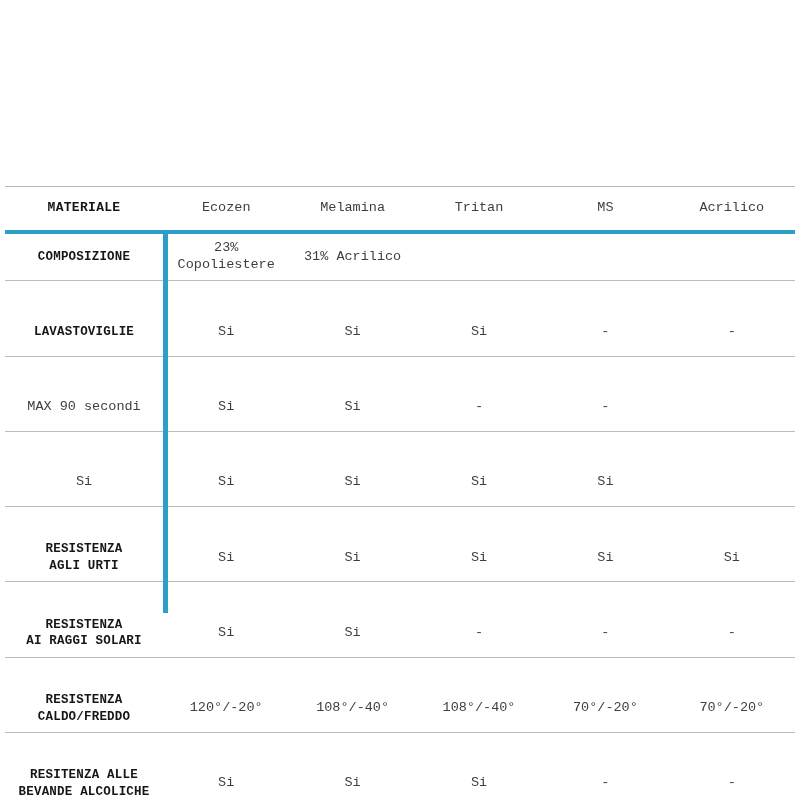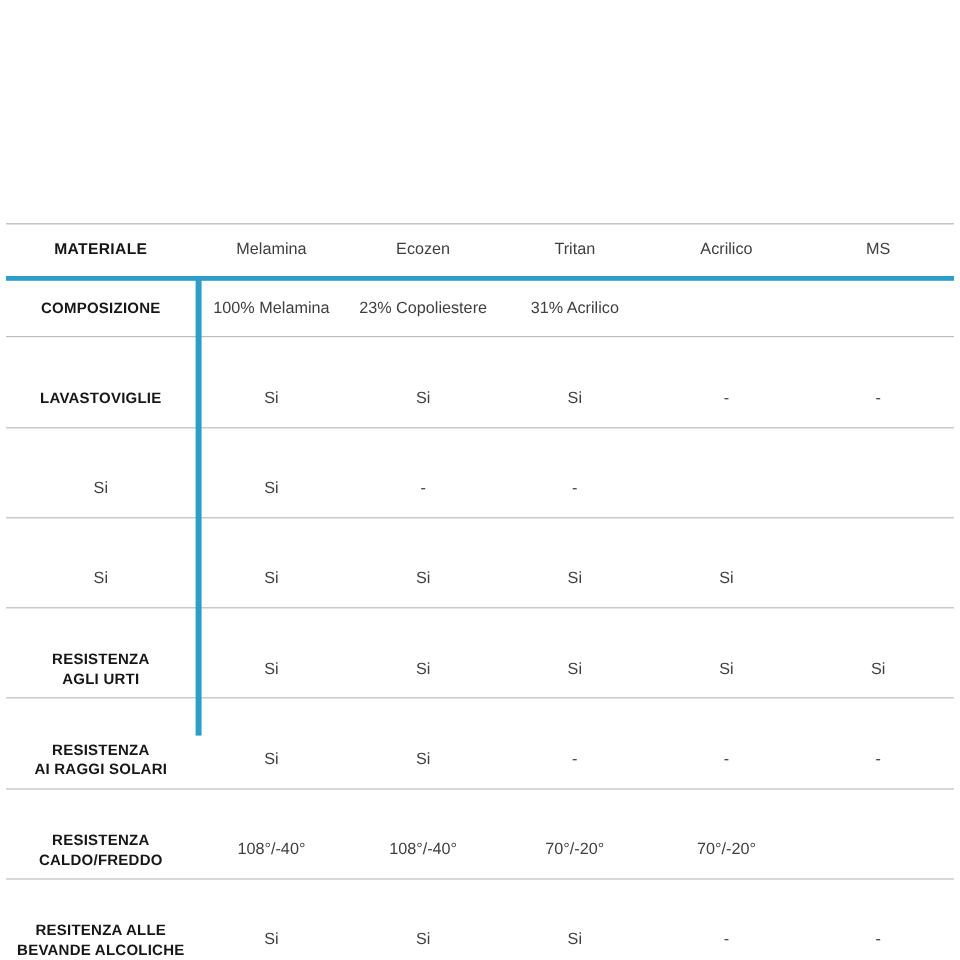--- a/index.html
+++ b/index.html
@@ -47,20 +47,21 @@
     display: flex;
     align-items: center;
     justify-content: center;
     text-align: center;
     white-space: pre-line;
     font-size: 13.5px;
     color: #3f3f3f;
     line-height: 1.25;
     padding: 0 4px;
     box-sizing: border-box;
+    font-family: Liberation Mono, monospace;
   }
   .header-label-cell {
     font-size: 13px;
     font-weight: bold;
     color: #161616;
     letter-spacing: 0.3px;
   }
   .row-label-cell {
     font-size: 12.5px;
     font-weight: bold;
@@ -78,46 +79,46 @@
   }
 </style>
 </head>
 <body>
 
 <div class="page">
   <div class="comparison-table">
 
     <div class="header-row">
       <div class="cell header-label-cell">MATERIALE</div>
+      <div class="cell">Ecozen</div>
       <div class="cell">Melamina</div>
-      <div class="cell">Ecozen</div>
       <div class="cell">Tritan</div>
+      <div class="cell">MS</div>
       <div class="cell">Acrilico</div>
-      <div class="cell">MS</div>
     </div>
 
     <div class="body-rows">
 
       <div class="t-row">
         <div class="cell row-label-cell">COMPOSIZIONE</div>
-        <div class="cell">100% Melamina</div>
         <div class="cell">23% Copoliestere</div>
         <div class="cell">31% Acrilico</div>
       </div>
 
       <div class="t-row">
         <div class="cell row-label-cell">LAVASTOVIGLIE</div>
         <div class="cell">Si</div>
         <div class="cell">Si</div>
         <div class="cell">Si</div>
         <div class="cell">-</div>
         <div class="cell">-</div>
       </div>
 
       <div class="t-row">
+        <div class="cell">MAX 90 secondi</div>
         <div class="cell">Si</div>
         <div class="cell">Si</div>
         <div class="cell">-</div>
         <div class="cell">-</div>
       </div>
 
       <div class="t-row">
         <div class="cell">Si</div>
         <div class="cell">Si</div>
         <div class="cell">Si</div>
@@ -141,20 +142,21 @@
         <div class="cell">Si</div>
         <div class="cell">Si</div>
         <div class="cell">-</div>
         <div class="cell">-</div>
         <div class="cell">-</div>
       </div>
 
       <div class="t-row">
         <div class="cell row-label-cell">RESISTENZA
 CALDO/FREDDO</div>
+        <div class="cell">120°/-20°</div>
         <div class="cell">108°/-40°</div>
         <div class="cell">108°/-40°</div>
         <div class="cell">70°/-20°</div>
         <div class="cell">70°/-20°</div>
       </div>
 
       <div class="t-row">
         <div class="cell row-label-cell">RESITENZA ALLE
 BEVANDE ALCOLICHE</div>
         <div class="cell">Si</div>

